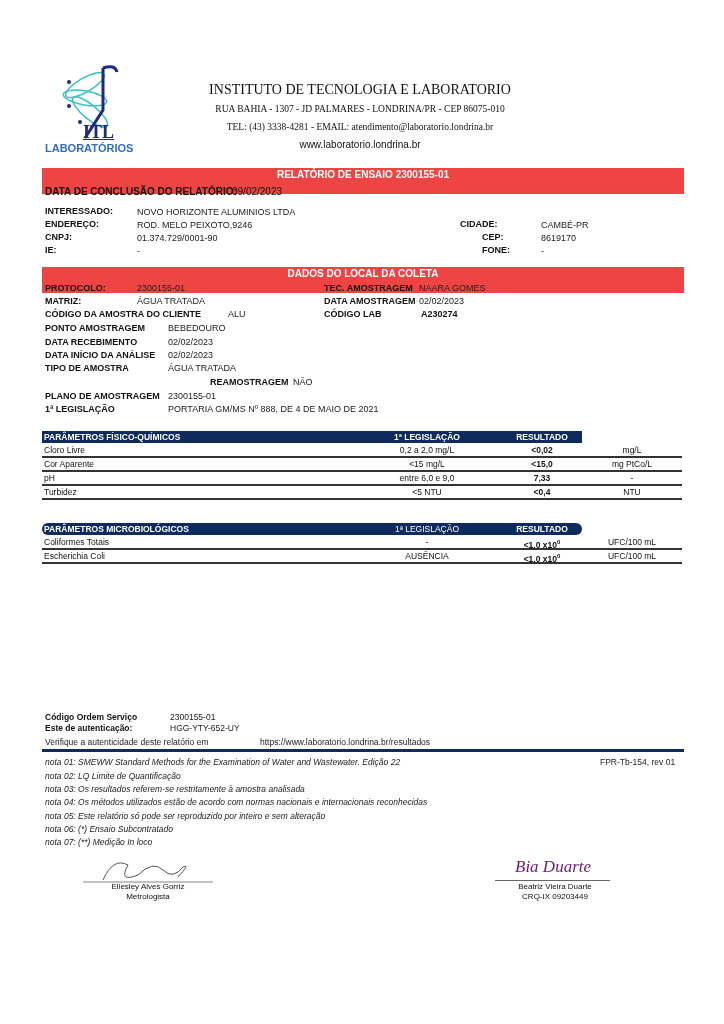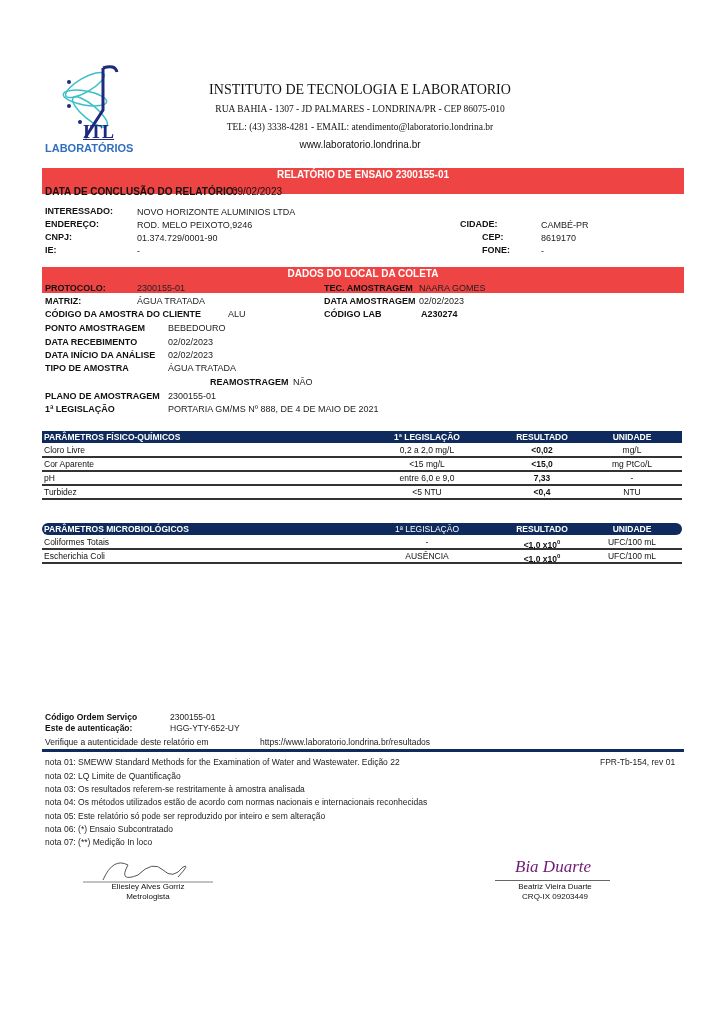--- a/index.html
+++ b/index.html
@@ -7,28 +7,28 @@
          font-family: "Liberation Sans", sans-serif; color: #111; }
   .abs { position: absolute; }
   .serif { font-family: "Liberation Serif", serif; }
   .lbl { font-weight: bold; font-size: 9px; }
   .val { font-size: 9px; color: #222; }
   .bar { position: absolute; height: 26px; background: #ef4444; color: #fff;
          font-weight: bold; font-size: 10px; line-height: 13px; }
   .row { position: absolute; left: 42px; width: 640px; height: 12px;
          border-bottom: 2px solid #333; font-size: 8.5px; line-height: 12px; }
   .row span { position: absolute; top: 0; }
-  .thead { position: absolute; left: 42px; width: 640px; height: 12px;
+  .thead { position: absolute; left: 42px; width: 540px; height: 12px;
            background: #0f2a5c; color: #fff; font-size: 8.5px; font-weight: bold; line-height: 12px; }
   .thead span { position: absolute; top: 0; }
   .c2 { left: 320px; width: 130px; text-align: center; }
   .c3 { left: 455px; width: 90px; text-align: center; }
   .c4 { left: 545px; width: 90px; text-align: center; }
   .c1 { left: 2px; }
-  .note { position: absolute; left: 45px; font-size: 8.5px; color: #222; }
+  .note { position: absolute; left: 45px; font-size: 8.5px; color: #222; font-style: italic; }
   sup { font-size: 6px; }
 </style>
 </head>
 <body>
 
 <div class="abs" style="left:55px;top:60px;width:110px;height:95px;">
   <svg width="110" height="80" viewBox="0 0 110 80">
     <ellipse cx="30" cy="25" rx="22" ry="7" fill="none" stroke="#3cc0c8" stroke-width="1.5" transform="rotate(-30 30 25)"></ellipse>
     <ellipse cx="30" cy="38" rx="22" ry="7" fill="none" stroke="#3cc0c8" stroke-width="1.5" transform="rotate(10 30 38)"></ellipse>
     <ellipse cx="35" cy="52" rx="22" ry="7" fill="none" stroke="#3cc0c8" stroke-width="1.5" transform="rotate(40 35 52)"></ellipse>

